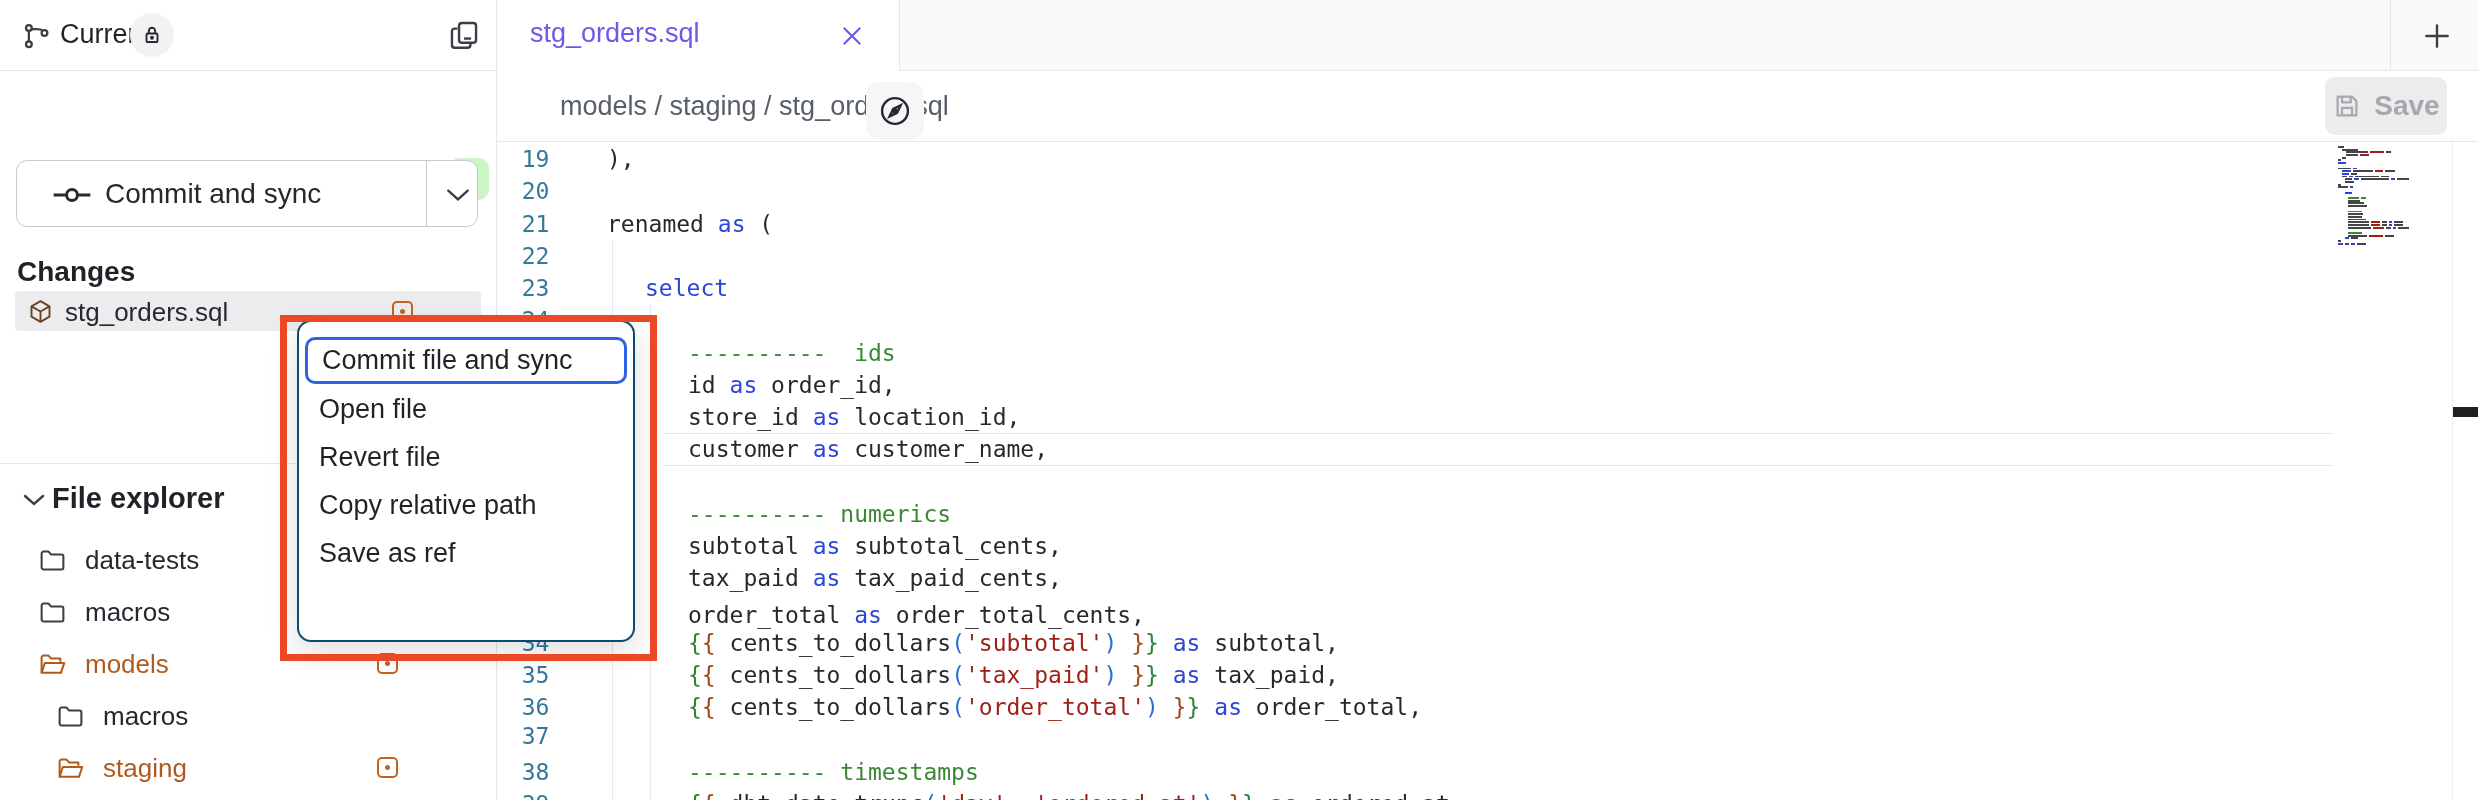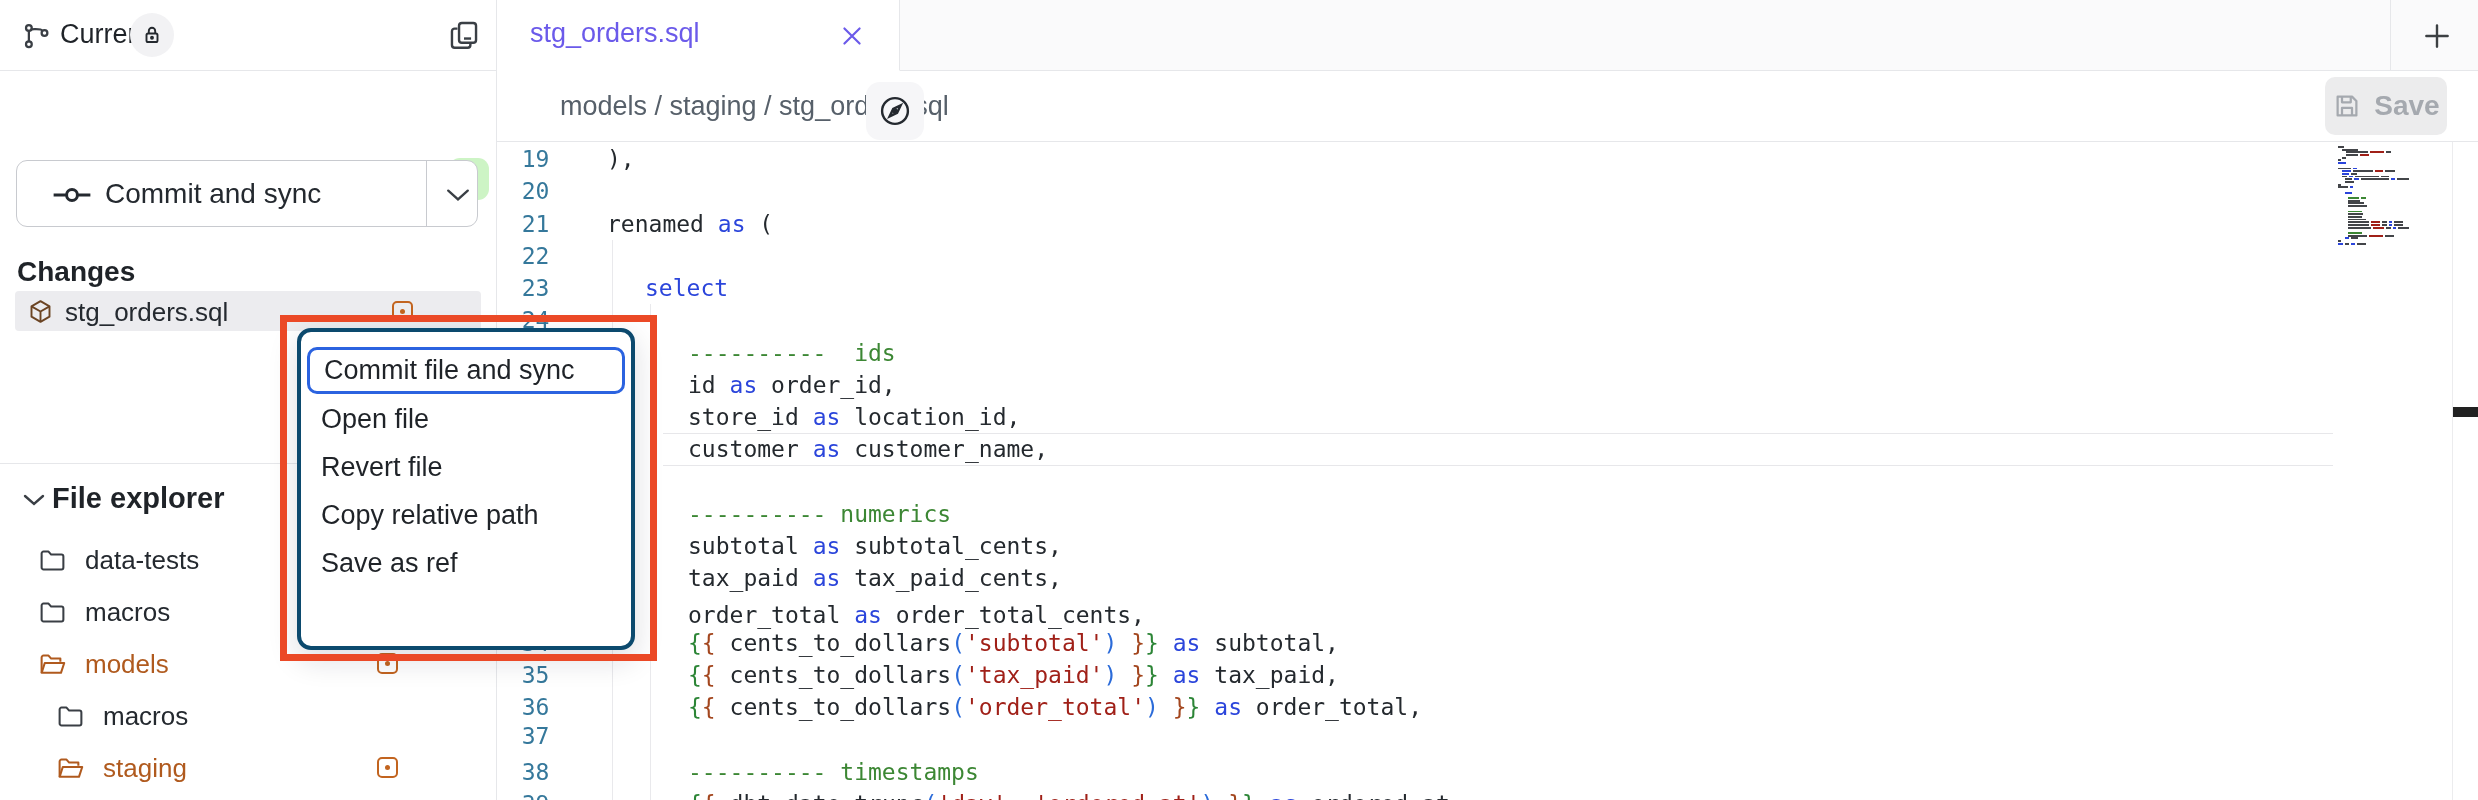--- a/index.html
+++ b/index.html
@@ -80,21 +80,21 @@
 
   .minimap{position:absolute;left:1841px;top:4px;width:90px;}
   .mrow{position:relative;height:2.7px;}
   .mrow span{position:absolute;top:0;height:1.9px;display:inline-block;}
   .mseg-t{background:#434549;} .mseg-k{background:var(--code-keyword);}
   .mseg-s{background:var(--code-string);} .mseg-c{background:var(--code-comment);}
   .map-div{position:absolute;left:1955px;top:0;width:1px;height:658px;background:#ececee;}
   .scroll-handle{position:absolute;left:1956px;top:265px;width:25px;height:10px;background:#212121;}
 
   
-  .ctx-menu{position:absolute;left:297px;top:328px;width:338px;height:322px;background:#fff;border:4px solid #0c4a6e;
+  .ctx-menu{position:absolute;left:297px;top:320px;width:338px;height:322px;background:#fff;border:2px solid #0c4a6e;
             border-radius:14px;box-shadow:0 10px 30px rgba(20,20,40,.14);z-index:50;padding-top:15px;}
   .menu-item{position:relative;height:48px;display:flex;align-items:center;padding-left:20px;font-size:27px;color:var(--ui-text);cursor:pointer;}
   .menu-item.focused{margin:0 6px 1px 6px;padding-left:14px;border:3px solid var(--focus);border-radius:10px;height:47px;}
   .red-rect{position:absolute;left:280px;top:315px;width:377px;height:346px;border:7px solid var(--red);z-index:60;pointer-events:none;}
 </style>
 </head>
 <body>
 
 <div class="app">
 

